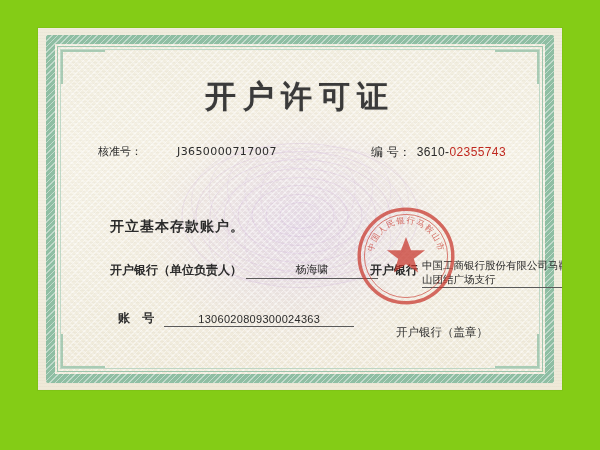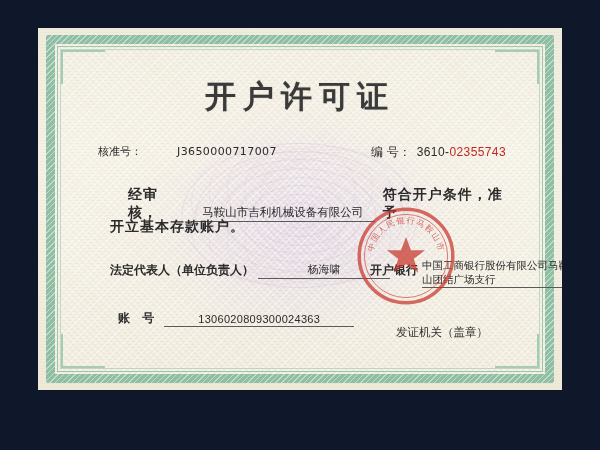--- a/index.html
+++ b/index.html
@@ -11,21 +11,21 @@
     height: 450px;
     background: #ffffff;
     font-family: "Liberation Sans", sans-serif;
     overflow: hidden;
   }
 
   .page {
     position: relative;
     width: 600px;
     height: 450px;
-    background: #0f172a;
+    background: #84cc16;
   }
 
   
   .certificate {
     position: absolute;
     left: 38px;
     top: 28px;
     width: 524px;
     height: 362px;
     background: #f3efe2;
@@ -321,30 +321,25 @@
         <span class="label">核准号：</span>
         <span class="value">J3650000717007</span>
       </div>
 
       <div class="line-number">
         <span class="label">编 号：</span>
         <span class="num-prefix">3610-</span>
         <span class="num-red">02355743</span>
       </div>
 
-      <div class="body-line1">
-        <span class="lead">经审核，</span>
-        <span class="blank-company">马鞍山市吉利机械设备有限公司</span>
-        <span class="tail">符合开户条件，准予</span>
-      </div>
 
       <div class="body-line2">开立基本存款账户。</div>
 
       <div class="row-rep">
-        <span class="label">法定代表人（单位负责人）</span>
+        <span class="label">开户银行（单位负责人）</span>
         <span class="underline-val rep-val">杨海啸</span>
       </div>
 
       <div class="row-bank">
         <span class="label">开户银行</span>
         <span class="bank-val">中国工商银行股份有限公司马鞍山团结广场支行</span>
       </div>
 
       <div class="row-account">
         <span class="label">账 号</span>
@@ -355,18 +350,18 @@
         <circle cx="60" cy="60" r="54" fill="none" stroke="#c8352b" stroke-width="4"></circle>
         <circle cx="60" cy="60" r="48" fill="none" stroke="#c8352b" stroke-width="1"></circle>
         <path d="M60 38 L65.8 53.5 L82 53.5 L69 63.2 L74 79 L60 69.5 L46 79 L51 63.2 L38 53.5 L54.2 53.5 Z" fill="#c8352b"></path>
         <path id="sealArc" d="M 22 60 A 38 38 0 0 1 98 60" fill="none" stroke="none"></path>
         <text font-size="9.5" fill="#c8352b" font-family="'DejaVu Sans', sans-serif" letter-spacing="1.5">
           <textPath href="#sealArc" startOffset="4%">中国人民银行马鞍山市中心支行</textPath>
         </text>
       </svg>
 
       <div class="issuer">
-        <div class="iss-label">发证机关（盖章）</div>
+        <div class="iss-label">开户银行（盖章）</div>
       </div>
 
     </div>
   </div>
 </div>
 
 </body></html>

